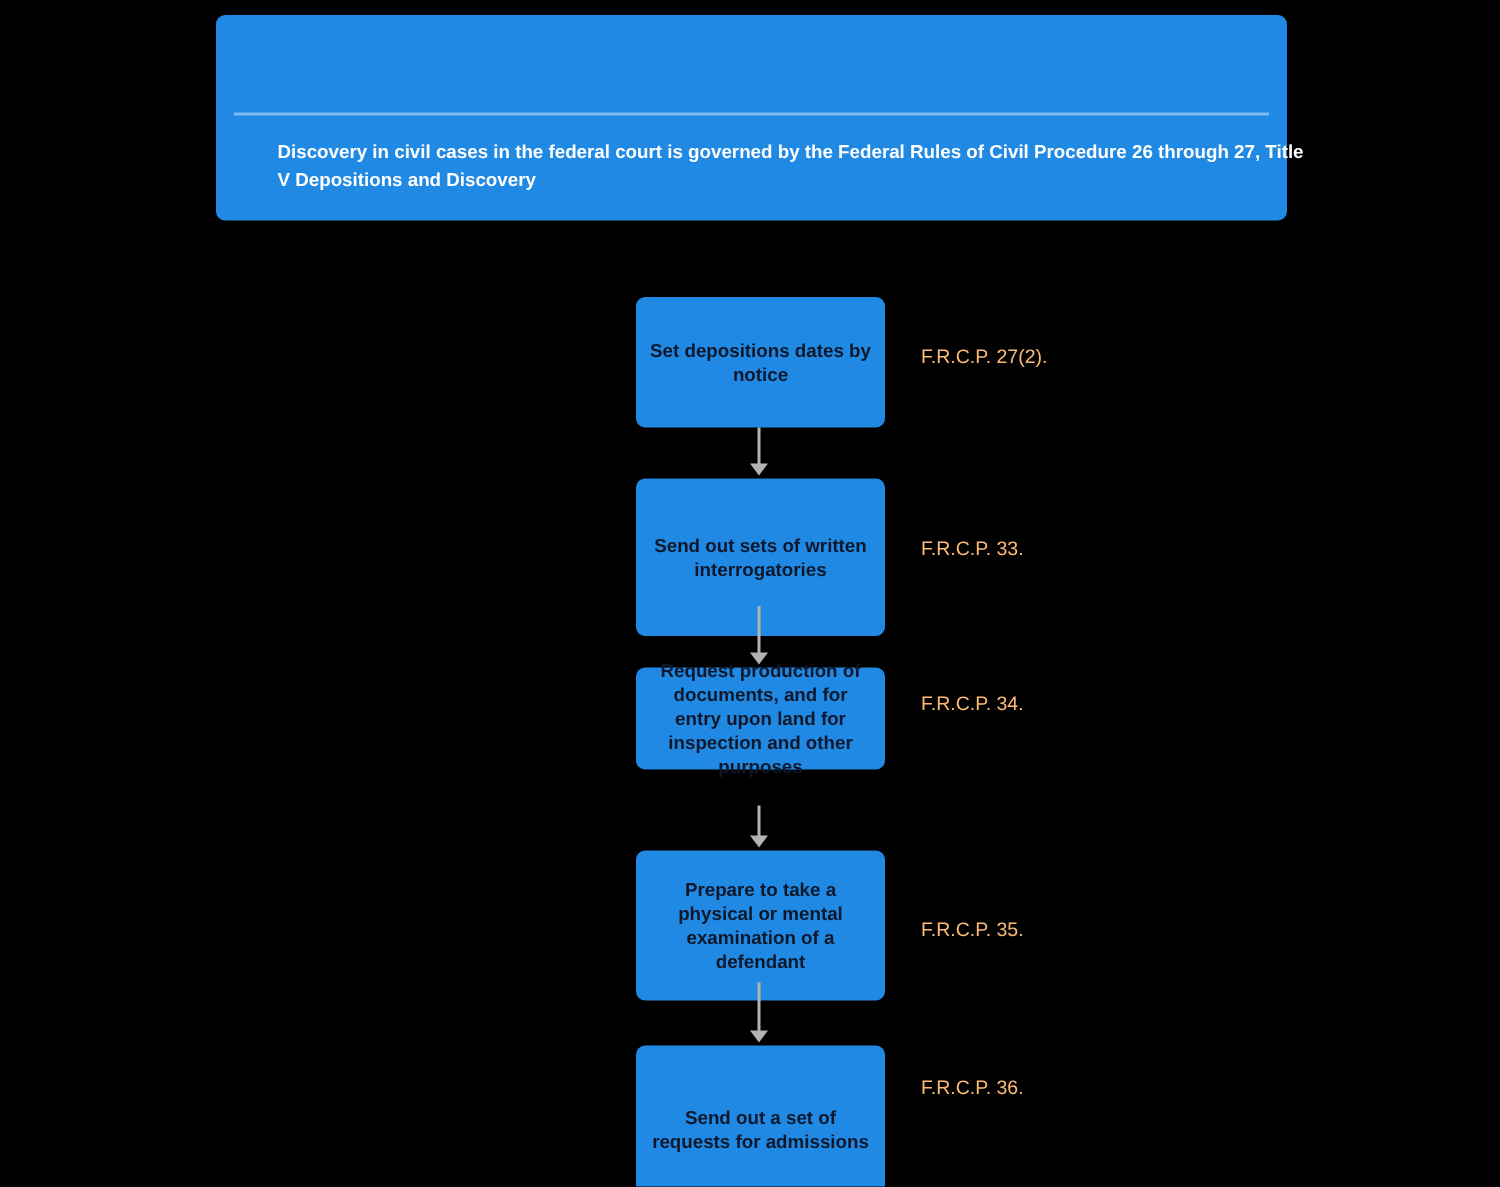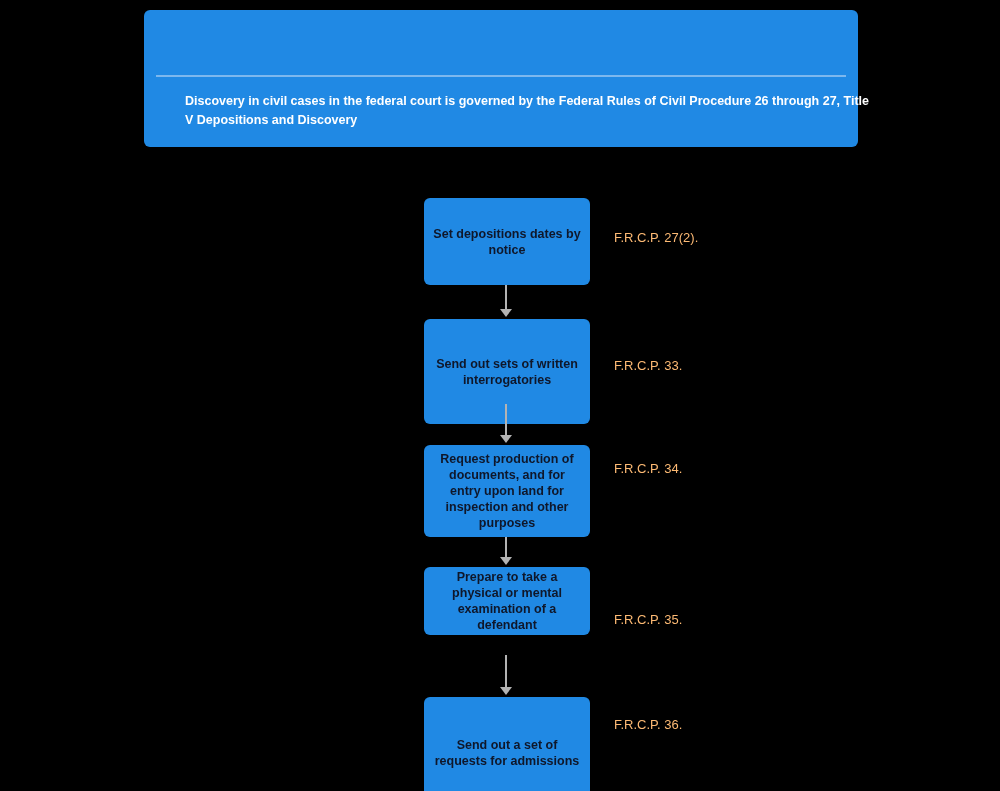--- a/index.html
+++ b/index.html
@@ -132,29 +132,29 @@
   <div class="arrowhead" style="top:309px;"></div>
 
   <div class="node" style="top:319px;height:105px;">
     <span class="node-label">Send out sets of written interrogatories</span>
   </div>
   <div class="rule-label" style="top:344px;margin-top:14px;">F.R.C.P. 33.</div>
 
   <div class="connector" style="top:404px;height:33px;"></div>
   <div class="arrowhead" style="top:435px;"></div>
 
-  <div class="node" style="top:445px;height:92px;">
+  <div class="node" style="top:445px;height:68px;">
     <span class="node-label">Request production of documents, and for entry upon land for inspection and other purposes</span>
   </div>
   <div class="rule-label" style="top:461px;">F.R.C.P. 34.</div>
 
   <div class="connector" style="top:537px;height:22px;"></div>
   <div class="arrowhead" style="top:557px;"></div>
 
-  <div class="node" style="top:567px;height:68px;">
+  <div class="node" style="top:567px;height:100px;">
     <span class="node-label">Prepare to take a physical or mental examination of a defendant</span>
   </div>
   <div class="rule-label" style="top:612px;">F.R.C.P. 35.</div>
 
   <div class="connector" style="top:655px;height:34px;"></div>
   <div class="arrowhead" style="top:687px;"></div>
 
   <div class="node" style="top:697px;height:112px;">
     <span class="node-label">Send out a set of requests for admissions</span>
   </div>

